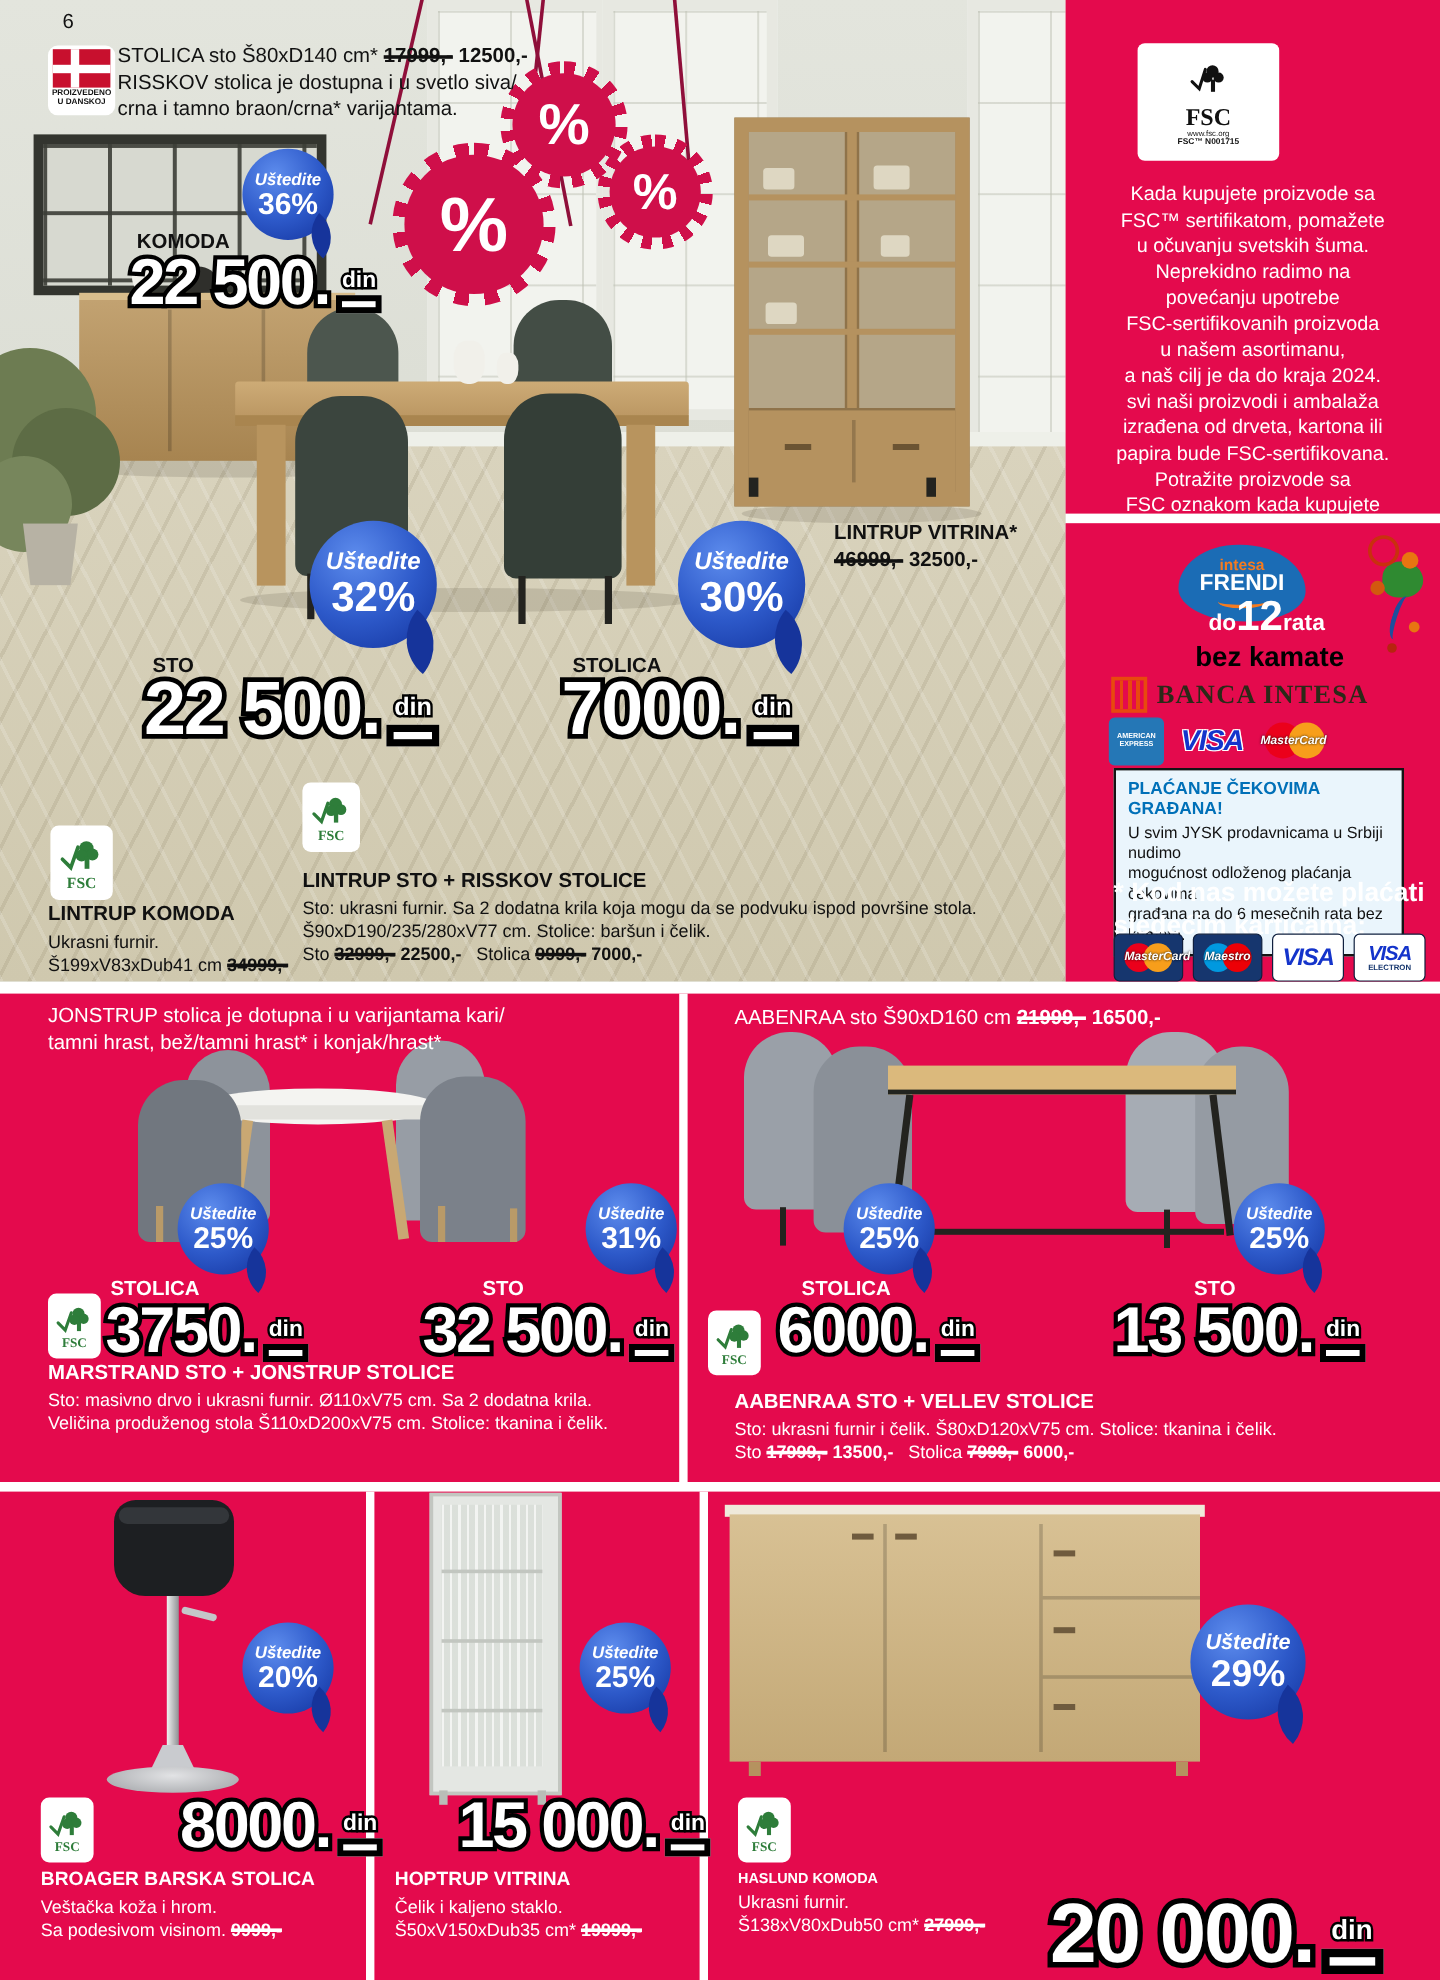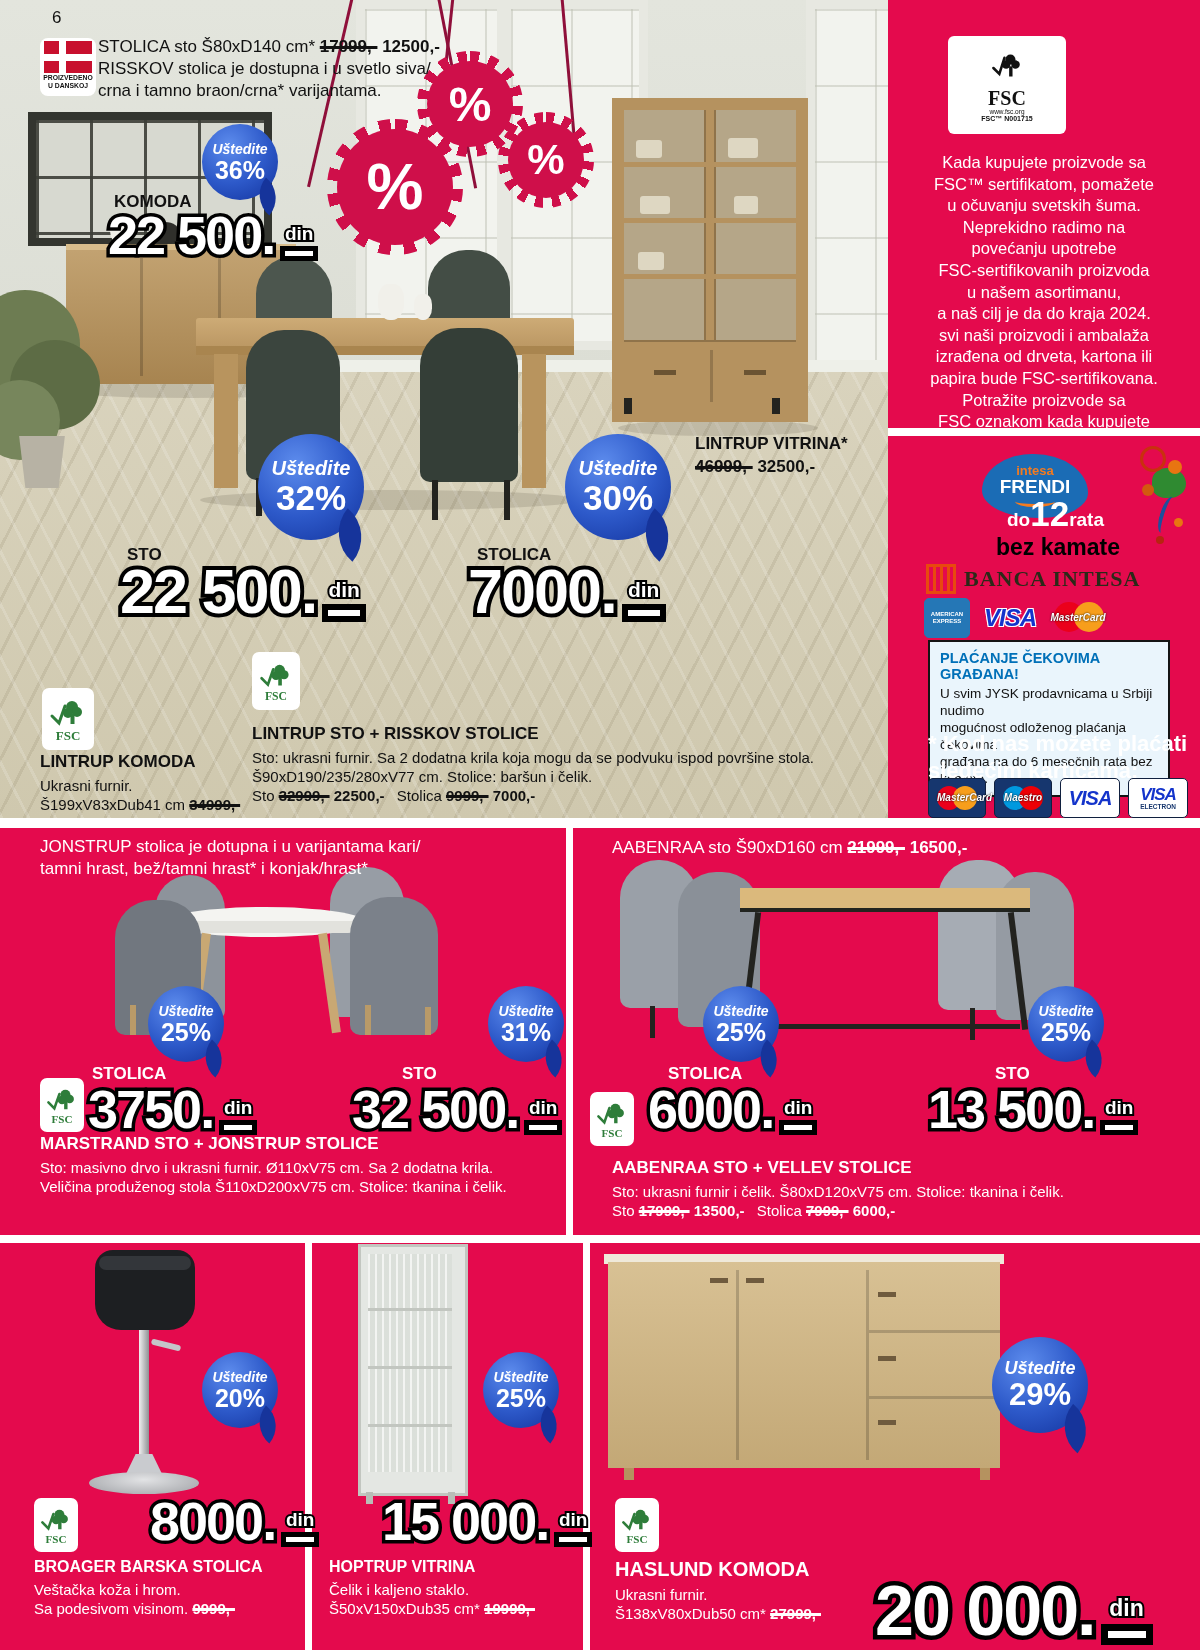--- a/index.html
+++ b/index.html
@@ -598,16 +598,16 @@
   <span class="pct">29%</span>
 </div>
 <div class="pr pr-xl" style="left:875px;top:1548px;margin-top:30px;">
   <span class="num">20 000.</span>
   <span class="dincol">
       <span class="din">din</span>
       <span class="dash"></span>
     </span>
 </div>
 <div class="abs white-txt" style="left:615px;top:1558px;z-index:7;">
-  <div class="info-title" style="font-size:20px;">HASLUND KOMODA</div>
+  <div class="info-title" style="font-size:12px;">HASLUND KOMODA</div>
   <div class="info" style="margin-top:4px;">Ukrasni furnir.</div>
   <div class="info"><span>Š138xV80xDub50 cm*</span> <span class="strike b">27999,-</span></div>
 </div>
 
 </body></html>

